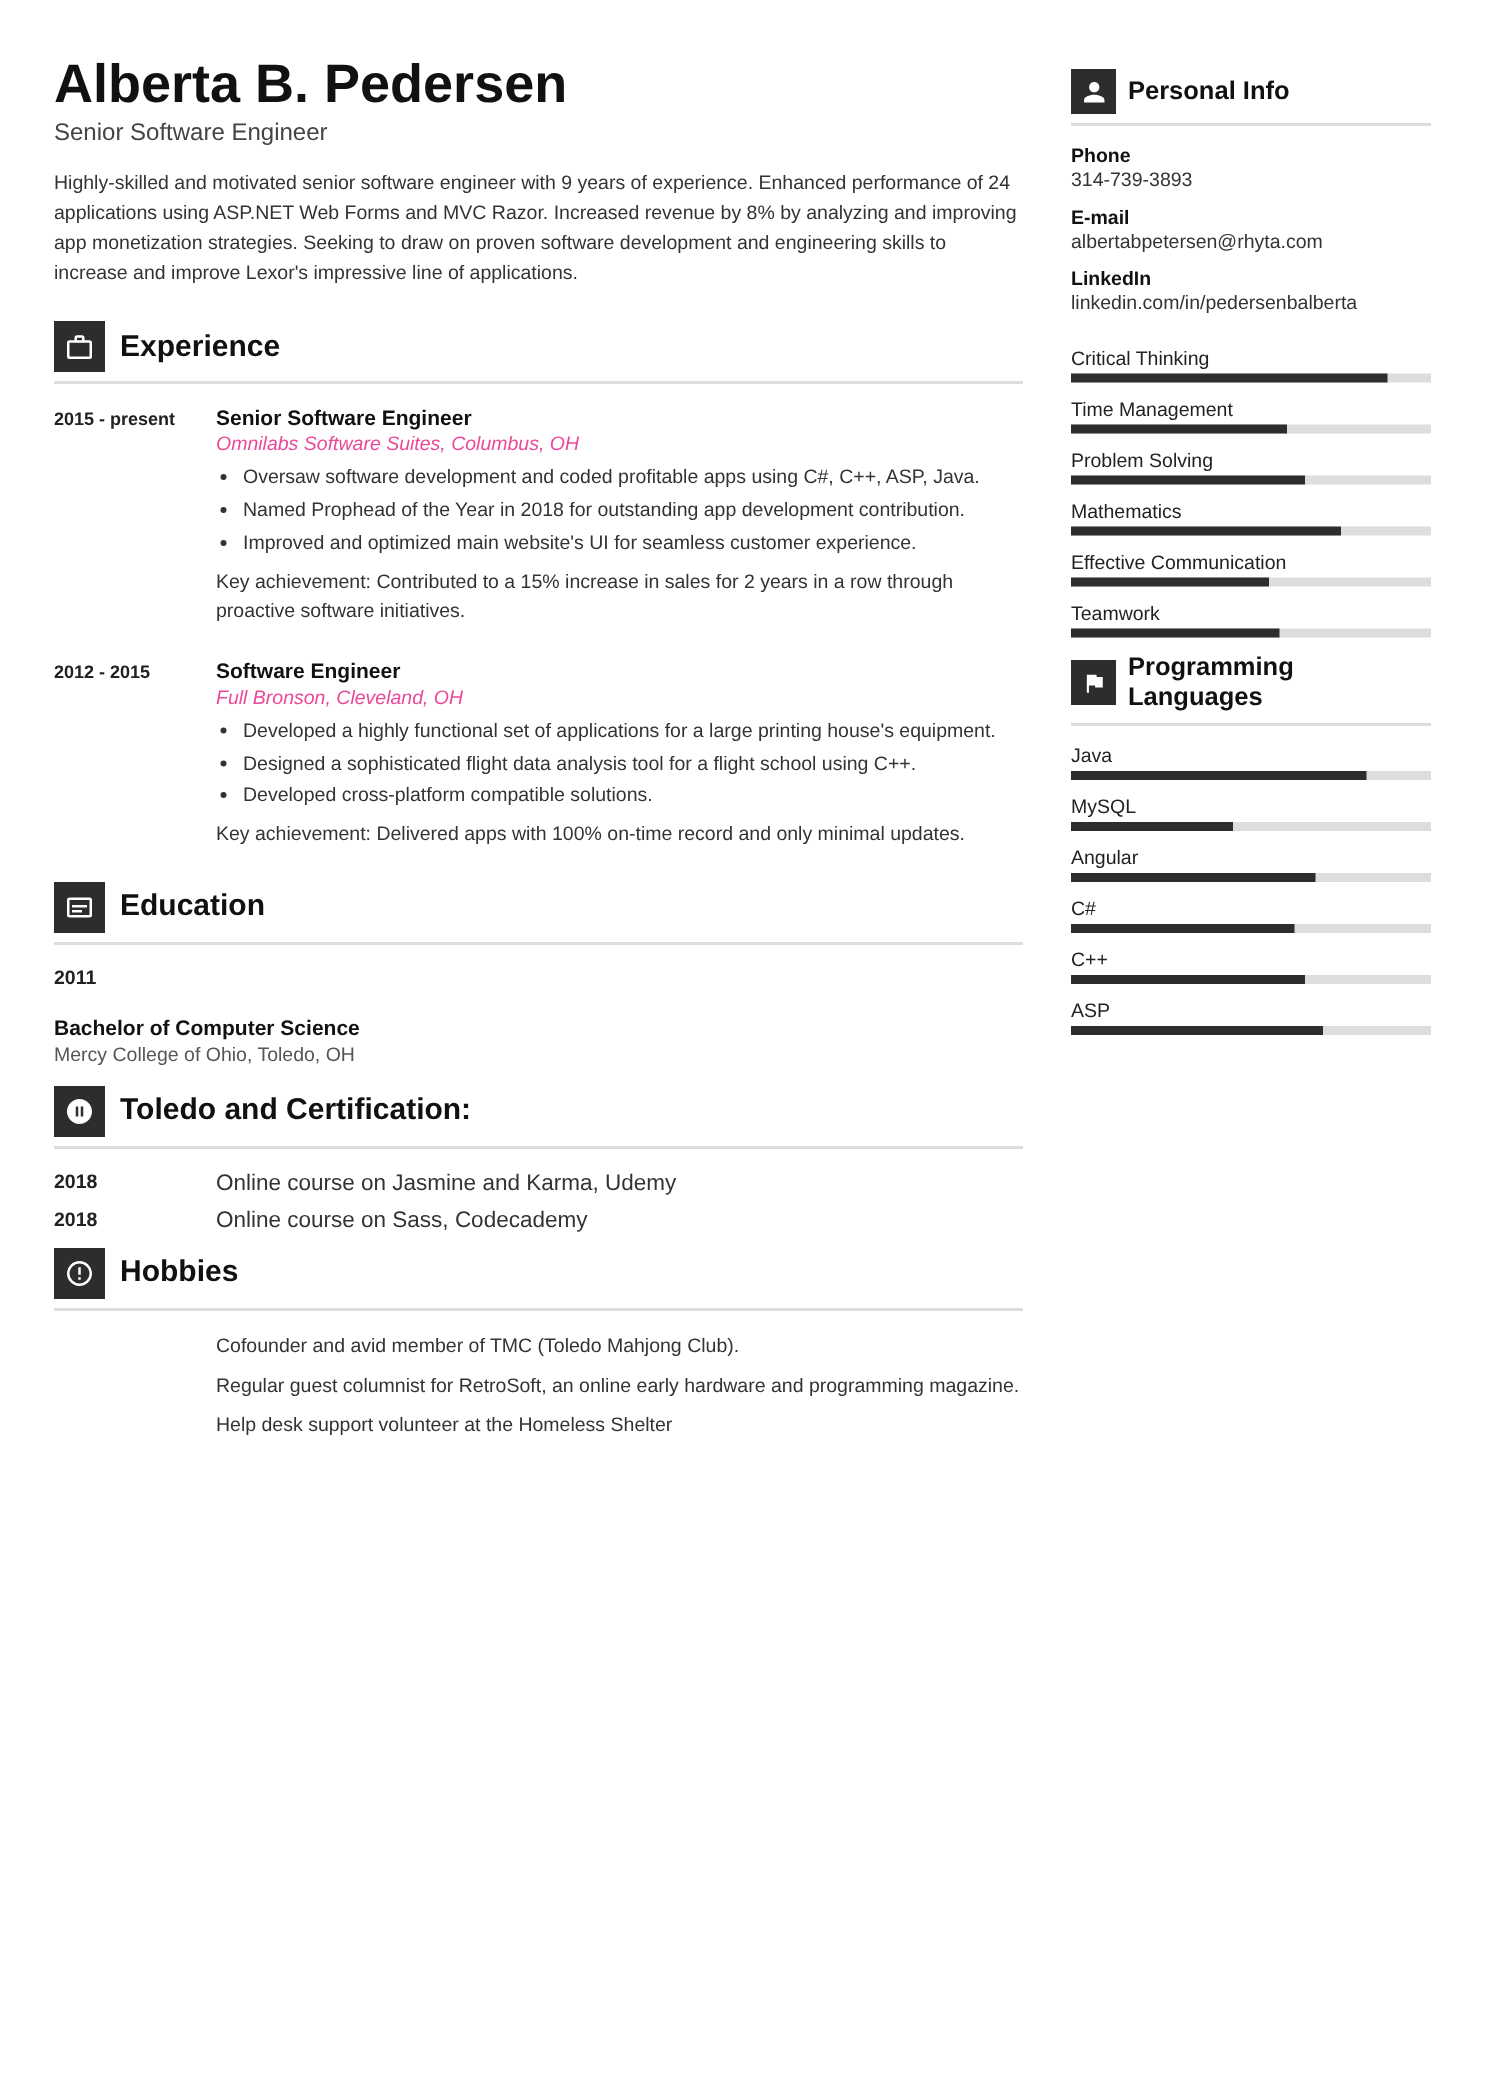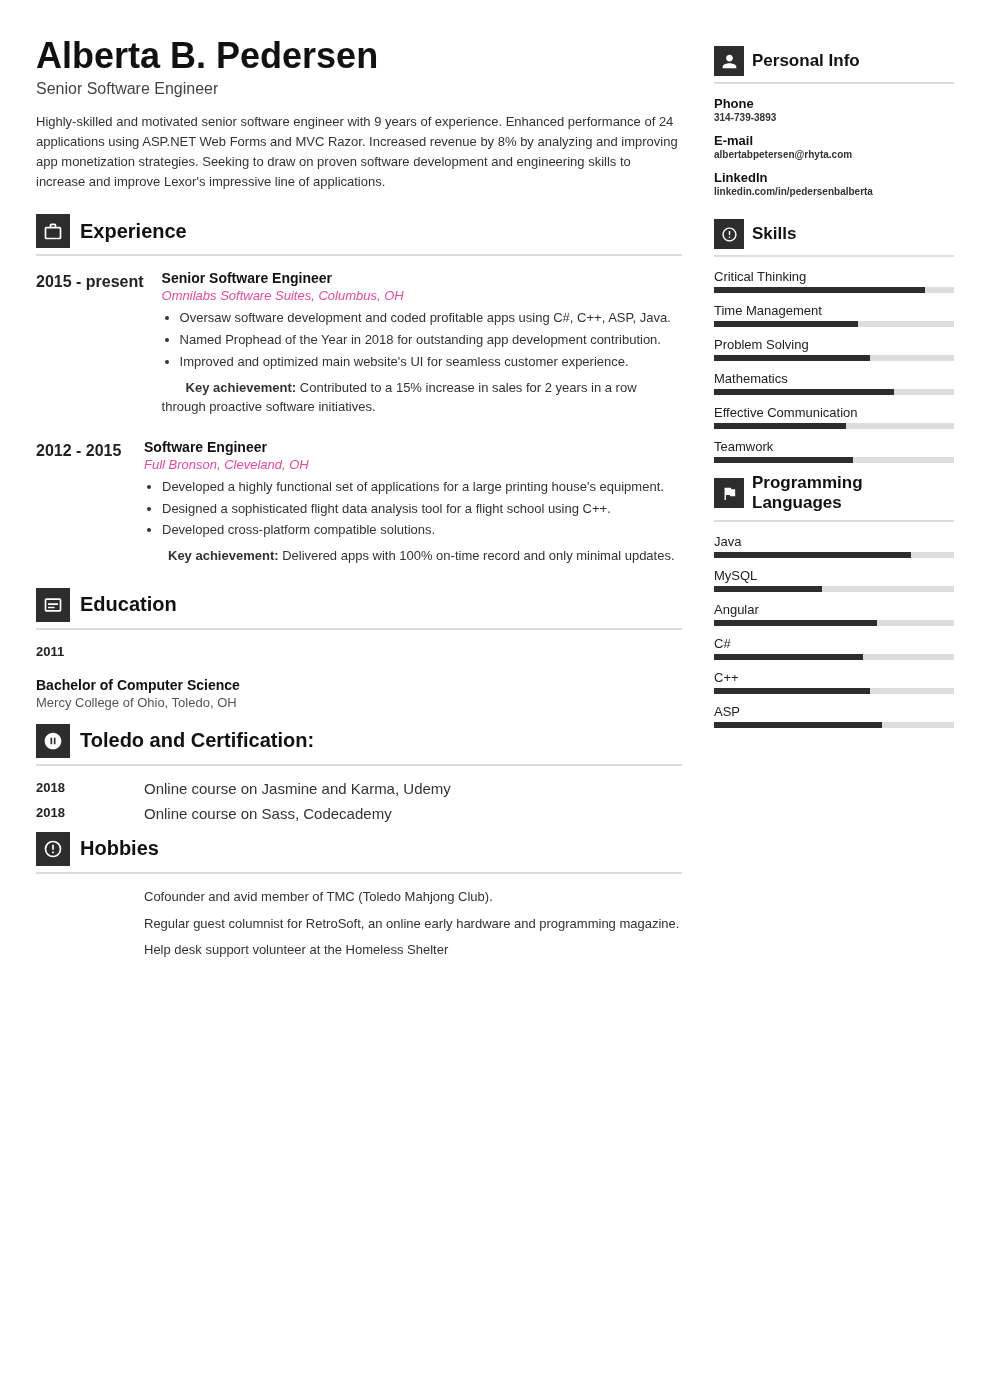--- a/index.html
+++ b/index.html
@@ -73,21 +73,21 @@
       font-weight: 700;
       color: #111;
     }
     .exp-item {
       display: flex;
       gap: 18px;
       margin-bottom: 22px;
     }
     .exp-dates {
       min-width: 90px;
-      font-size: 16px;
+      font-size: 12px;
       font-weight: 700;
       color: #222;
       line-height: 1.4;
       padding-top: 1px;
     }
     .exp-body {
       flex: 1;
     }
     .exp-job-title {
       font-size: 14px;
@@ -111,22 +111,21 @@
       color: #333;
       margin-bottom: 3px;
       line-height: 1.45;
     }
     .key-achievement {
       font-size: 13px;
       color: #333;
       line-height: 1.5;
     }
     .key-achievement strong {
-      font-weight: 700;
-      margin-left: 24px;
+      font-weight: 400;
     }
     .edu-item {
       display: flex;
       gap: 18px;
       margin-bottom: 14px;
       flex-direction: column;
     }
     .edu-year {
       min-width: 90px;
       font-size: 13px;
@@ -175,23 +174,22 @@
     .personal-info-item {
       margin-bottom: 10px;
     }
     .personal-info-label {
       font-size: 13px;
       font-weight: 700;
       color: #111;
       margin-bottom: 1px;
     }
     .personal-info-value {
-      font-size: 10px;
-      color: #333;
-      font-weight: bold;
+      font-size: 13px;
+      color: #333;
     }
     .skill-item {
       margin-bottom: 10px;
     }
     .skill-name {
       font-size: 13px;
       color: #222;
       margin-bottom: 3px;
     }
     .skill-bar-bg {
@@ -361,72 +359,64 @@
       <div class="personal-info-item">
         <div class="personal-info-label">E-mail</div>
         <div class="personal-info-value">albertabpetersen@rhyta.com</div>
       </div>
       <div class="personal-info-item">
         <div class="personal-info-label">LinkedIn</div>
         <div class="personal-info-value">linkedin.com/in/pedersenbalberta</div>
       </div>
     </div>
 
+
+    <div id="skills-list">
+
+    <div class="skill-item">
+          <div class="skill-name">Critical Thinking</div>
+          <div class="skill-bar-bg">
+            <div class="skill-bar-fill" style="width: 88%;"></div>
+          </div>
+        </div>
+        <div class="skill-item">
+          <div class="skill-name">Time Management</div>
+          <div class="skill-bar-bg">
+            <div class="skill-bar-fill" style="width: 60%;"></div>
+          </div>
+        </div>
+        <div class="skill-item">
+          <div class="skill-name">Problem Solving</div>
+          <div class="skill-bar-bg">
+            <div class="skill-bar-fill" style="width: 65%;"></div>
+          </div>
+        </div>
+        <div class="skill-item">
+          <div class="skill-name">Mathematics</div>
+          <div class="skill-bar-bg">
+            <div class="skill-bar-fill" style="width: 75%;"></div>
+          </div>
+        </div>
+        <div class="skill-item">
+          <div class="skill-name">Effective Communication</div>
+          <div class="skill-bar-bg">
+            <div class="skill-bar-fill" style="width: 55%;"></div>
+          </div>
+        </div>
+        <div class="skill-item">
+          <div class="skill-name">Teamwork</div>
+          <div class="skill-bar-bg">
+            <div class="skill-bar-fill" style="width: 58%;"></div>
+          </div>
+        </div>
+      </div>
+
     <div class="right-section-header">
       <div class="right-section-icon">
         <svg viewBox="0 0 24 24" xmlns="http://www.w3.org/2000/svg">
-          <path d="M12 2C6.5 2 2 6.5 2 12s4.5 10 10 10 10-4.5 10-10S17.5 2 12 2zm0 18c-4.4 0-8-3.6-8-8s3.6-8 8-8 8 3.6 8 8-3.6 8-8 8zm-1-5h2v2h-2zm0-8h2v6h-2z"></path>
-        </svg>
-      </div>
-      <div class="right-section-title">Skills</div>
-    </div>
-
-    <div id="skills-list">
-
-    <div class="skill-item">
-          <div class="skill-name">Critical Thinking</div>
-          <div class="skill-bar-bg">
-            <div class="skill-bar-fill" style="width: 88%;"></div>
-          </div>
-        </div>
-        <div class="skill-item">
-          <div class="skill-name">Time Management</div>
-          <div class="skill-bar-bg">
-            <div class="skill-bar-fill" style="width: 60%;"></div>
-          </div>
-        </div>
-        <div class="skill-item">
-          <div class="skill-name">Problem Solving</div>
-          <div class="skill-bar-bg">
-            <div class="skill-bar-fill" style="width: 65%;"></div>
-          </div>
-        </div>
-        <div class="skill-item">
-          <div class="skill-name">Mathematics</div>
-          <div class="skill-bar-bg">
-            <div class="skill-bar-fill" style="width: 75%;"></div>
-          </div>
-        </div>
-        <div class="skill-item">
-          <div class="skill-name">Effective Communication</div>
-          <div class="skill-bar-bg">
-            <div class="skill-bar-fill" style="width: 55%;"></div>
-          </div>
-        </div>
-        <div class="skill-item">
-          <div class="skill-name">Teamwork</div>
-          <div class="skill-bar-bg">
-            <div class="skill-bar-fill" style="width: 58%;"></div>
-          </div>
-        </div>
-      </div>
-
-    <div class="right-section-header">
-      <div class="right-section-icon">
-        <svg viewBox="0 0 24 24" xmlns="http://www.w3.org/2000/svg">
           <path d="M14.4 6L14 4H5v17h2v-7h5.6l.4 2h7V6z"></path>
         </svg>
       </div>
       <div class="right-section-title">Programming Languages</div>
     </div>
 
     <div id="prog-lang-list">
 
     <div class="skill-item">
           <div class="skill-name">Java</div>

